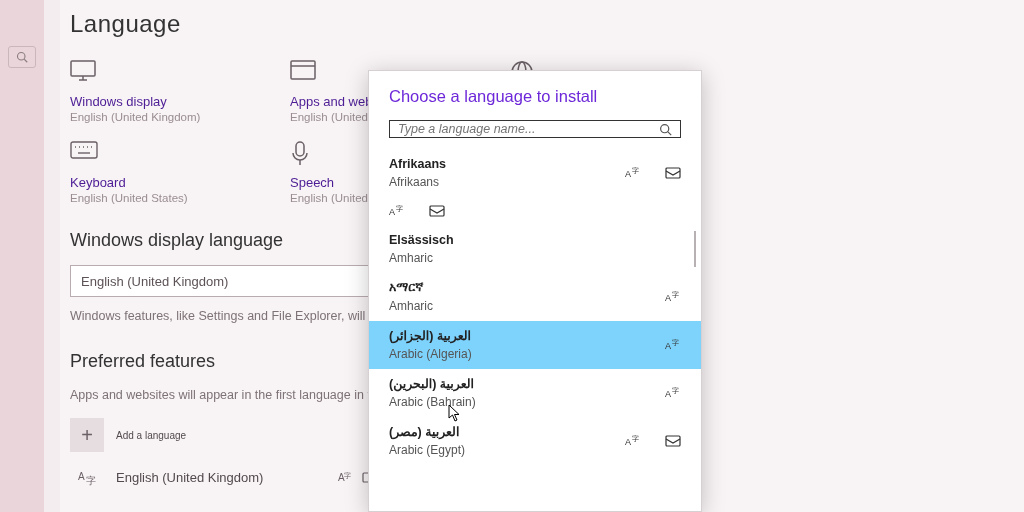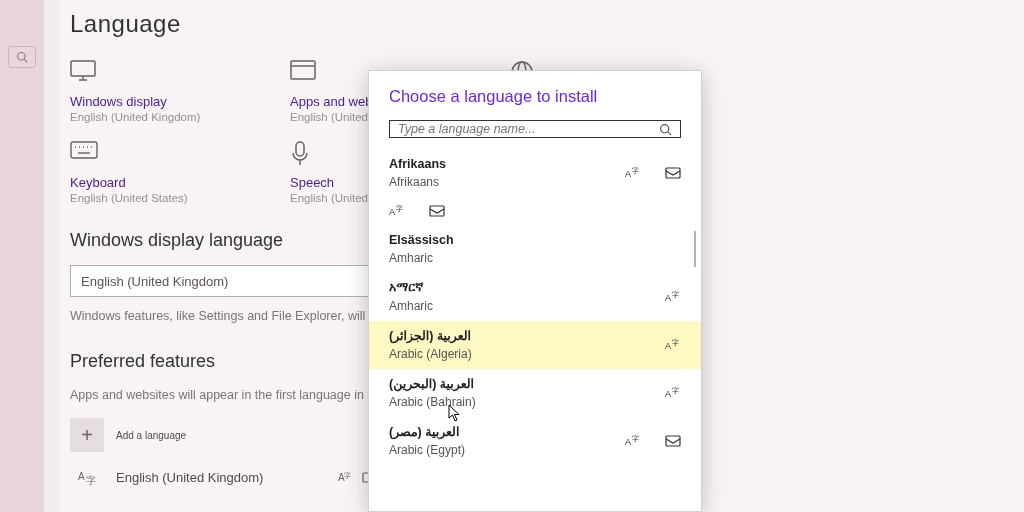--- a/index.html
+++ b/index.html
@@ -30,21 +30,21 @@
   .langrow-icons svg { stroke: #6a6066; fill: none; }
 
   
   .modal { position: absolute; left: 368px; top: 70px; width: 334px; height: 442px; background: #fff; box-shadow: 0 4px 22px rgba(0,0,0,.22); border: 1px solid #d7d0d3; }
   .modal-title { font-size: 16.5px; font-weight: 400; color: #6d28d9; padding: 16px 20px 0 20px; }
   .modal-search { margin: 14px 20px 12px 20px; height: 18px; border: 1.5px solid #333; display: flex; align-items: center; padding: 0 8px; }
   .modal-search input { border: none; outline: none; flex: 1; font-size: 12.5px; color: #444; font-style: italic; background: transparent; }
   .modal-search svg { width: 13px; height: 13px; stroke: #555; }
   .lang-list { overflow: hidden; }
   .lang-item { padding: 7px 20px 8px 20px; display: flex; align-items: center; }
-  .lang-item.hl { background: #fef9c3; }
+  .lang-item.hl { background: #7dd3fc; }
   .lang-text { flex: 1; }
   .lang-native { font-size: 12.5px; font-weight: 600; color: #222; }
   .lang-eng { font-size: 12px; color: #555; margin-top: 4px; }
   .lang-icons { display: flex; gap: 24px; align-items: center; }
   .lang-icons span { width: 16px; height: 14px; display: inline-flex; }
   .lang-icons svg { stroke: #333; fill: none; }
   .scroll-ind { position: absolute; right: 5px; top: 160px; width: 2px; height: 36px; background: #b8b1b4; }
 
   
 

